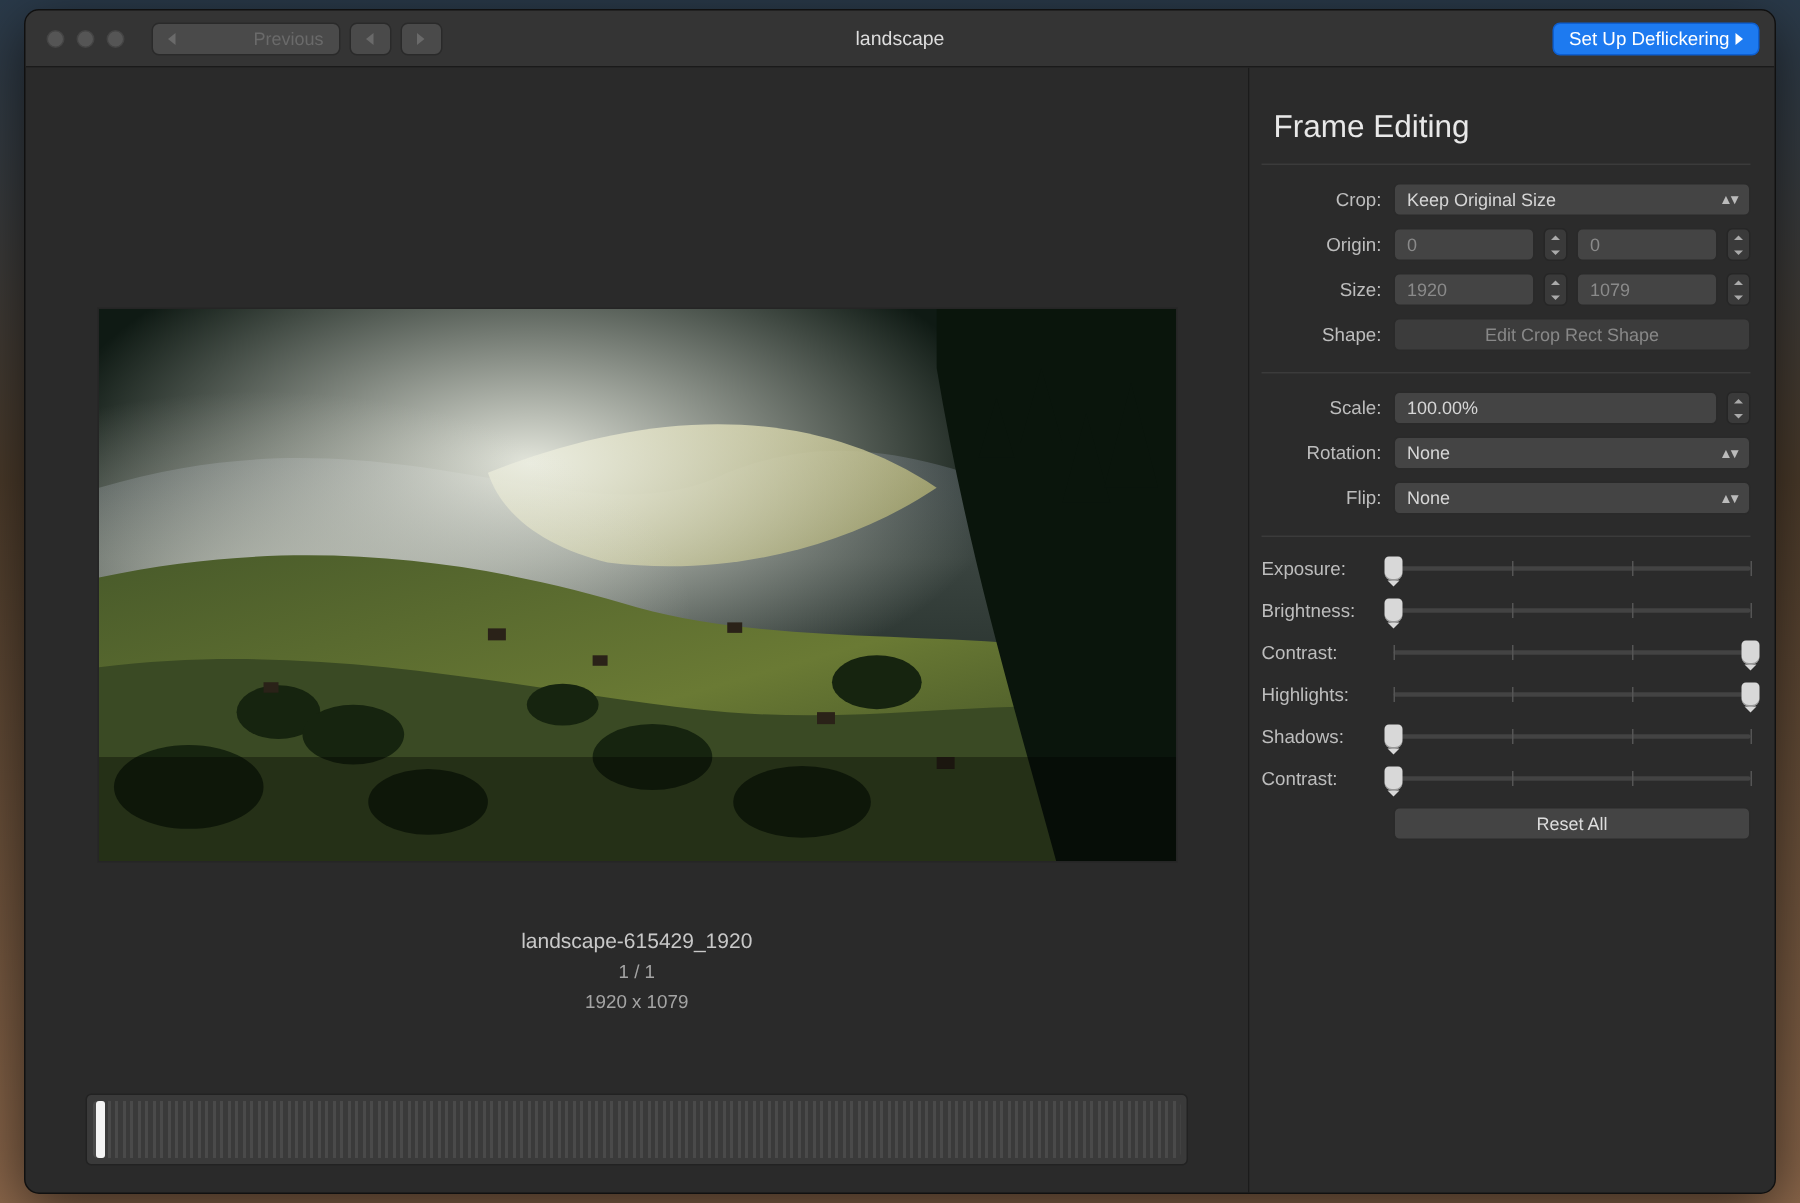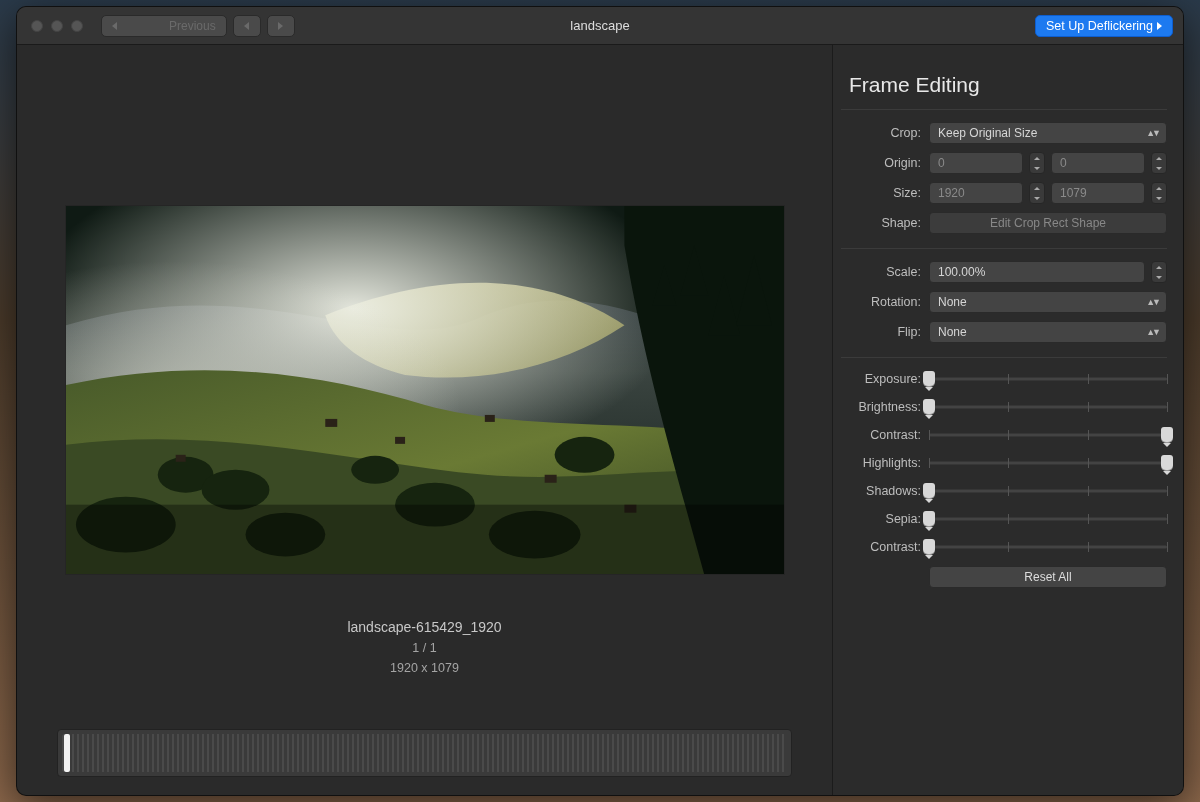--- a/index.html
+++ b/index.html
@@ -92,21 +92,21 @@
   .stepper span {
     width:0; height:0; border-left:3px solid transparent; border-right:3px solid transparent;
   }
   .stepper .up { border-bottom:3px solid #aaa; }
   .stepper .dn { border-top:3px solid #aaa; }
   .btn-wide { justify-content: center; color:#888; background:#3c3c3c; }
   .btn-reset { justify-content:center; background:#444; color:#ddd; cursor:default; margin-left:88px; }
 
   
   .slider-row { display:flex; align-items:center; margin-bottom: 10px; gap:8px; }
-  .slider-row .label { width:80px; text-align:right; font-size:12.5px; color:#bdbdbd; }
+  .slider-row .label { width:80px; font-size:12.5px; color:#bdbdbd; }
   .slider {
     flex:1; height: 18px; position: relative;
   }
   .track {
     position:absolute; left:0; right:0; top:50%; height:3px; background:#434343; border-radius:2px; transform:translateY(-50%);
   }
   .tick { position:absolute; top:4px; width:1px; height:10px; background:#555; }
   .thumb {
     position:absolute; top:50%; transform:translate(-50%,-50%); width:12px; height:16px;
     background:#d8d8d8; border-radius: 3px 3px 5px 5px;
@@ -369,31 +369,20 @@
             <div class="slider">
               <div class="track"></div>
               <div class="tick" style="left: 0%;"></div>
               <div class="tick" style="left: 33.3%;"></div>
               <div class="tick" style="left: 66.6%;"></div>
               <div class="tick" style="left: 100%;"></div>
               <div class="thumb" style="left: 0%;"></div>
             </div>
           </div>
           <div class="slider-row">
-            <div class="label">Sepia:</div>
-            <div class="slider">
-              <div class="track"></div>
-              <div class="tick" style="left: 0%;"></div>
-              <div class="tick" style="left: 33.3%;"></div>
-              <div class="tick" style="left: 66.6%;"></div>
-              <div class="tick" style="left: 100%;"></div>
-              <div class="thumb" style="left: 0%;"></div>
-            </div>
-          </div>
-          <div class="slider-row">
             <div class="label">Contrast:</div>
             <div class="slider">
               <div class="track"></div>
               <div class="tick" style="left: 0%;"></div>
               <div class="tick" style="left: 33.3%;"></div>
               <div class="tick" style="left: 66.6%;"></div>
               <div class="tick" style="left: 100%;"></div>
               <div class="thumb" style="left: 0%;"></div>
             </div>
           </div>

